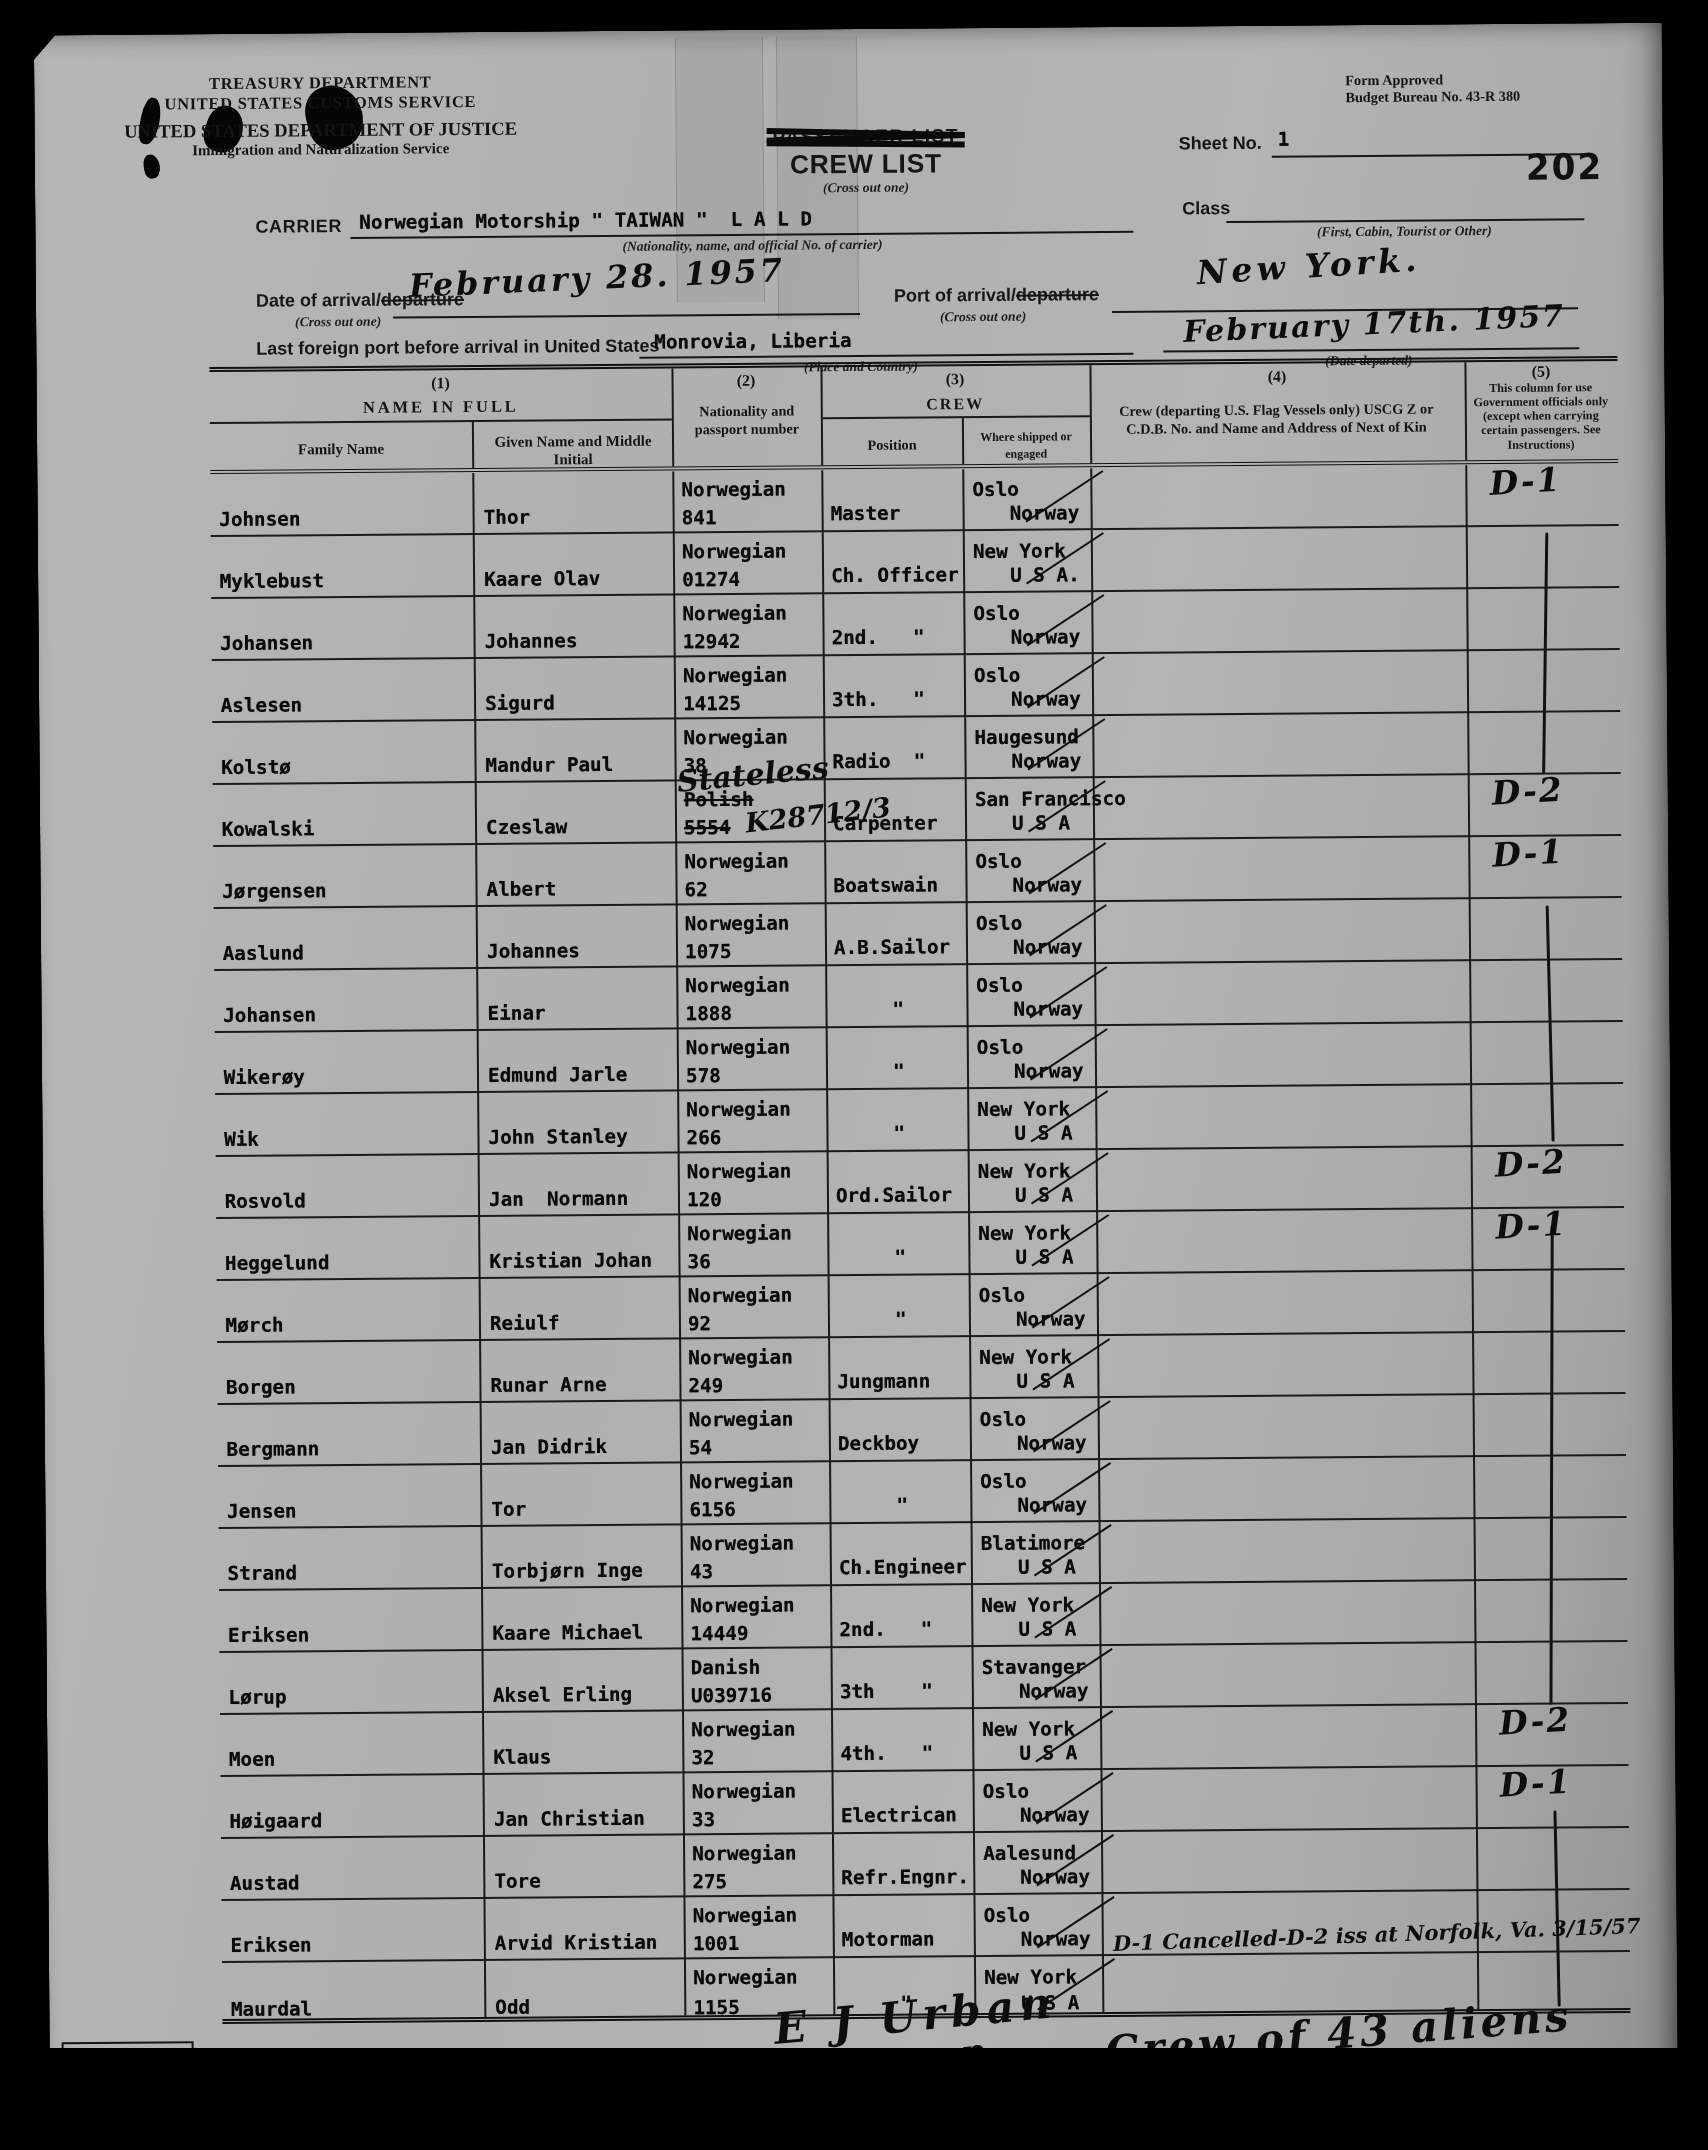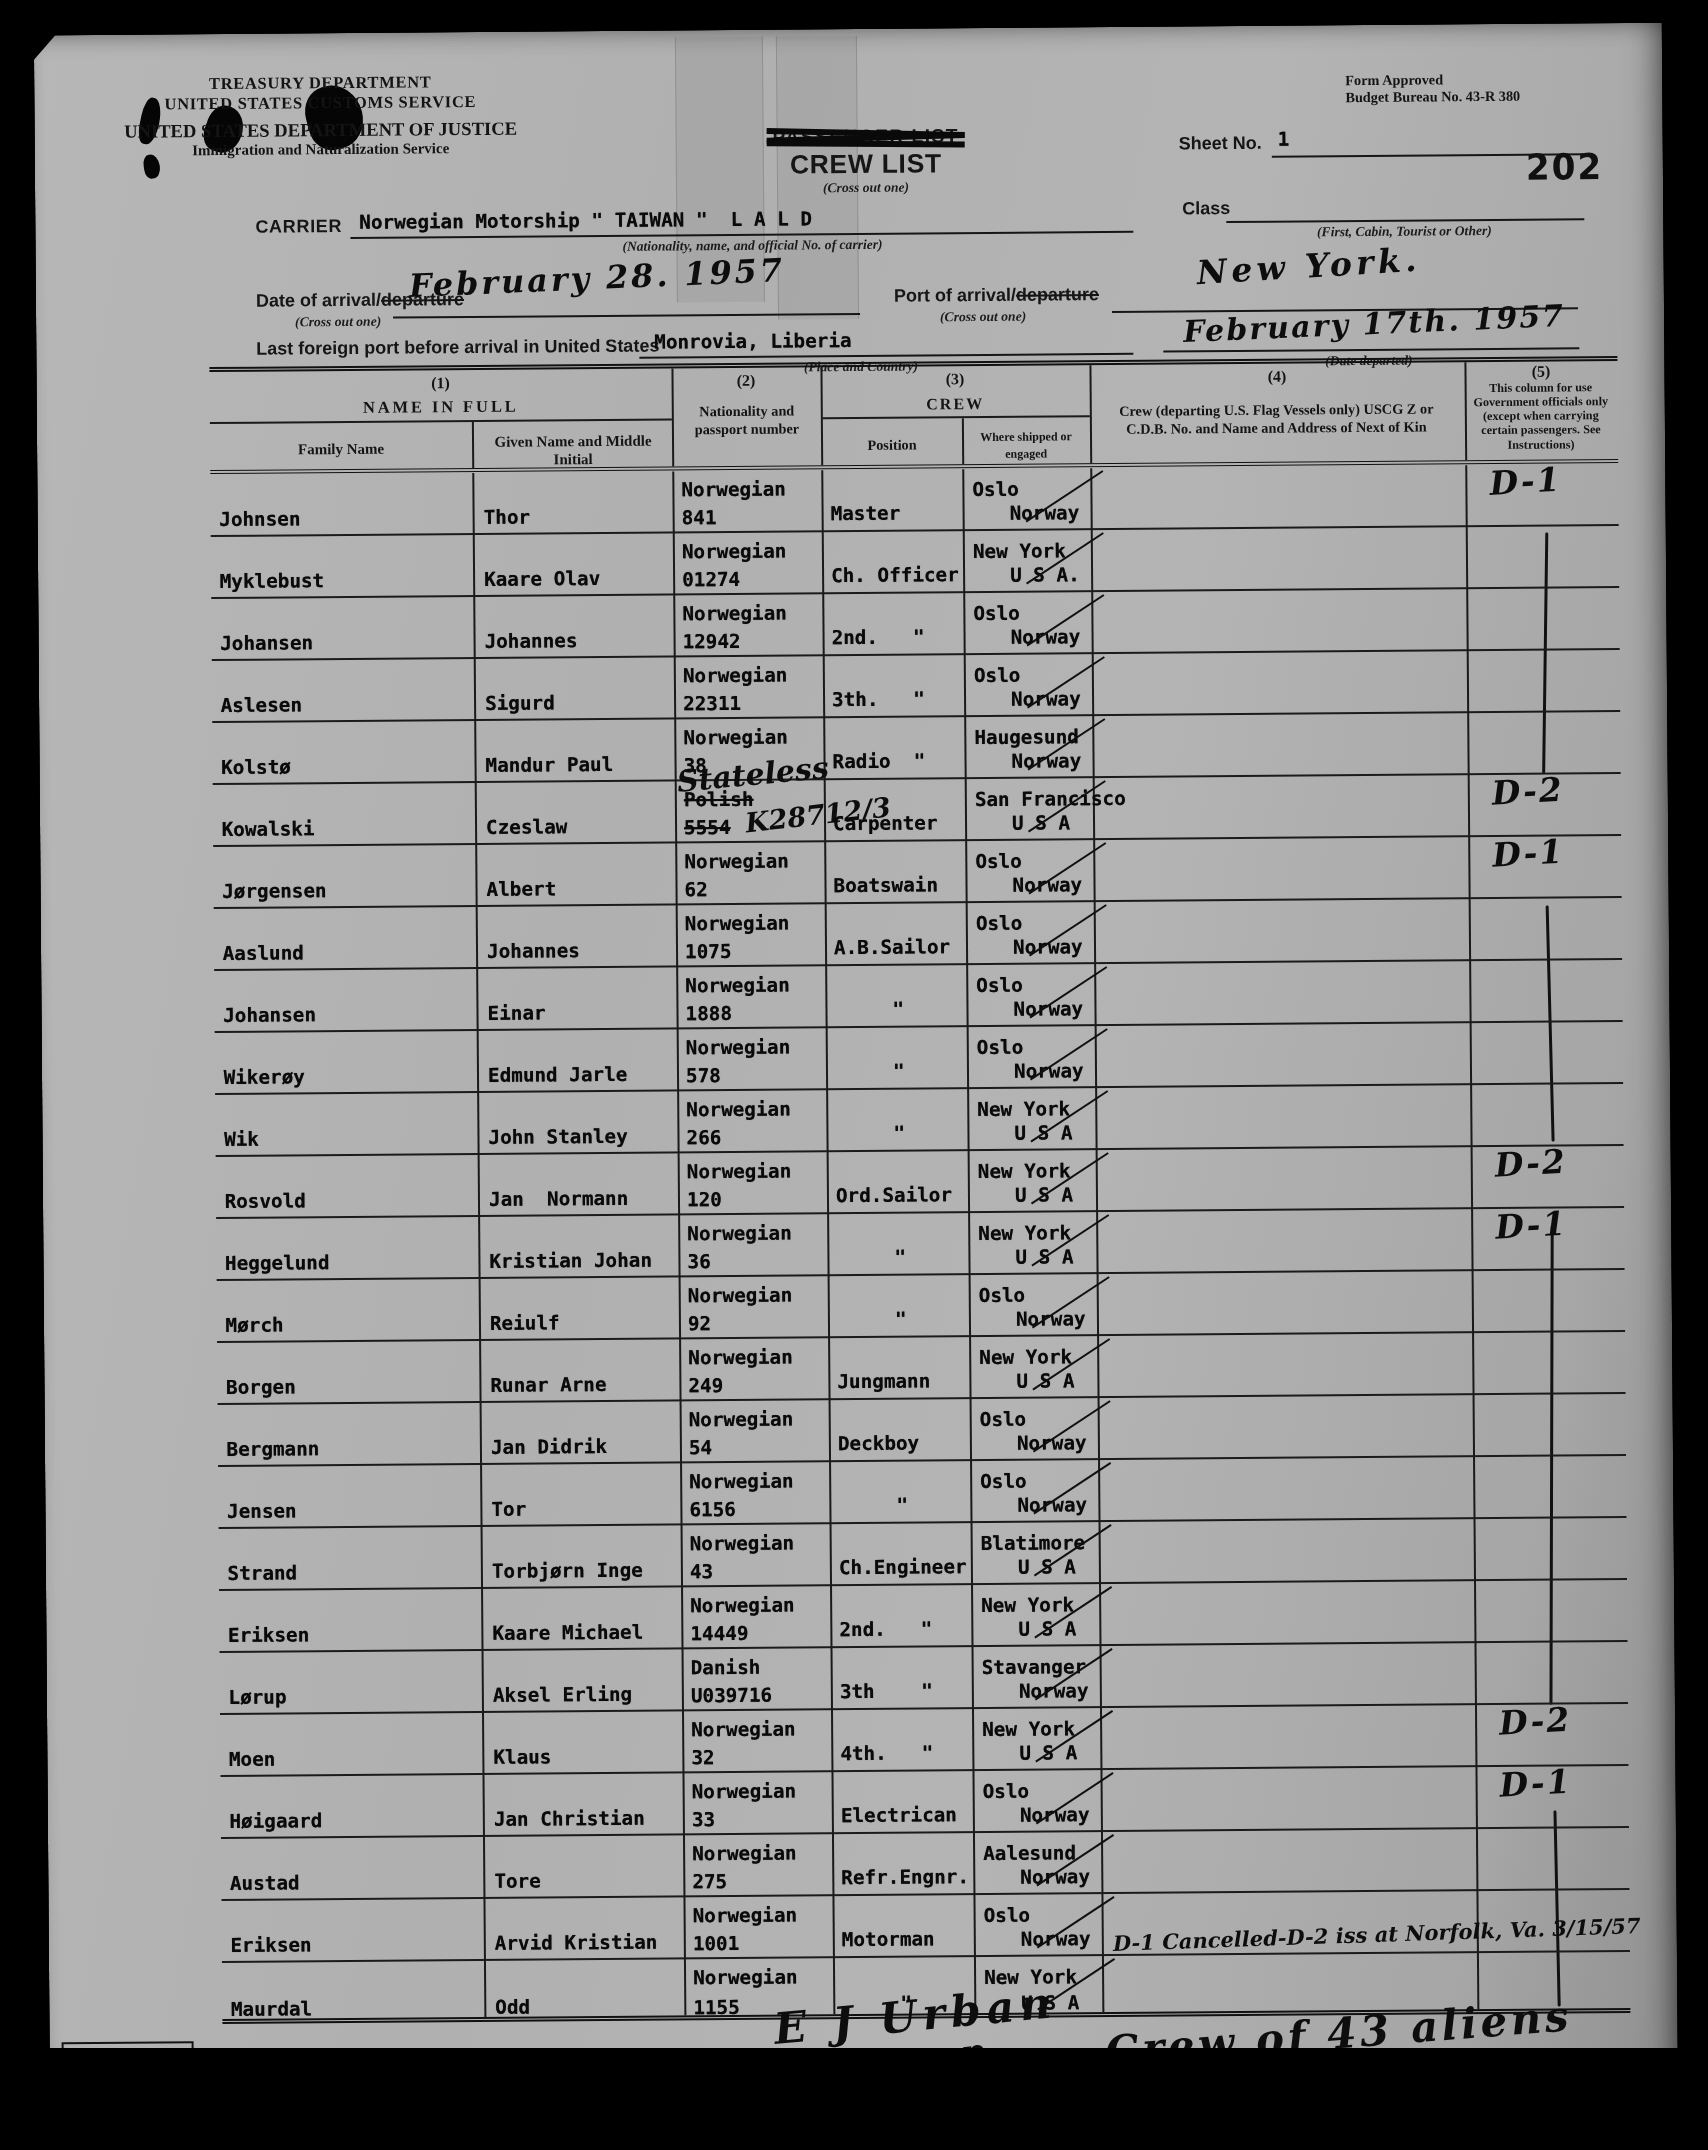--- a/index.html
+++ b/index.html
@@ -185,21 +185,21 @@
           <div class="c mono pas">12942</div>
           <div class="c mono pos">2nd.   "</div>
           <div class="c mono plc">Oslo</div>
           <div class="c mono cty">Norway</div>
           <div class="slash"></div>
         </div>
         <div class="trow">
           <div class="c mono fam">Aslesen</div>
           <div class="c mono giv">Sigurd</div>
           <div class="c mono nat">Norwegian</div>
-          <div class="c mono pas">22311</div>
+          <div class="c mono pas">14125</div>
           <div class="c mono pos">3th.   "</div>
           <div class="c mono plc">Oslo</div>
           <div class="c mono cty">Norway</div>
           <div class="slash"></div>
         </div>
         <div class="trow">
           <div class="c mono fam">Kolstø</div>
           <div class="c mono giv">Mandur Paul</div>
           <div class="c mono nat">Norwegian</div>
           <div class="c mono pas">38</div>

